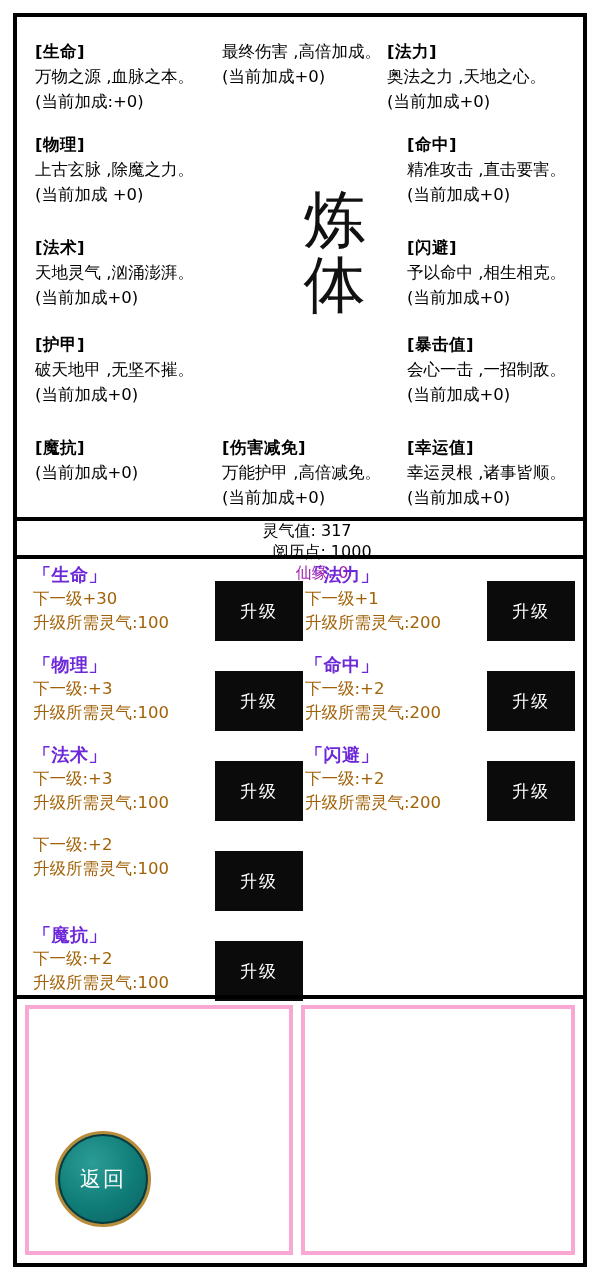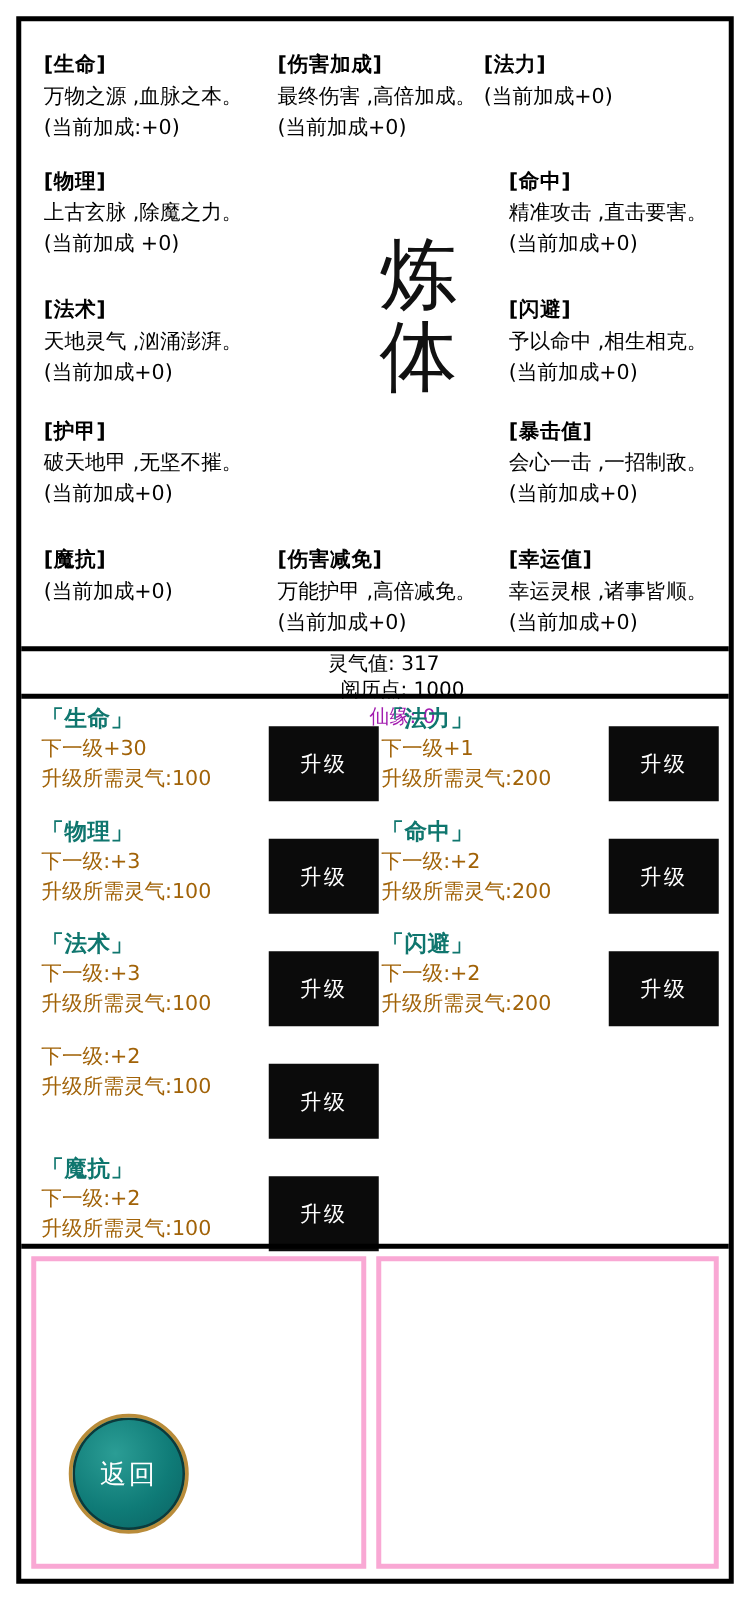--- a/index.html
+++ b/index.html
@@ -79,21 +79,21 @@
     width: 100%;
   }
   .up-row {
     position: absolute;
     width: 280px;
     height: 88px;
   }
   .up-row .title {
     font-size: 18px;
     font-weight: 700;
-    color: #0f766e;
+    color: #6d28d9;
     letter-spacing: .5px;
   }
   .up-row .line {
     font-size: 16.5px;
     color: #a16207;
     line-height: 1.45;
   }
   .up-btn {
     position: absolute;
     width: 88px; height: 60px;
@@ -142,26 +142,26 @@
 
     <div class="stats-panel">
       <div class="watermark">炼体</div>
       <div id="stats-host">
           <div class="stat-block" style="left: 18px; top: 22px;">
             <span class="name">[生命]</span>
             <span class="desc">万物之源 ,血脉之本。</span>
             <span class="bonus">(当前加成:+0)</span>
           </div>
           <div class="stat-block" style="left: 205px; top: 22px;">
-            <span class="name">[伤害加成]</span>
             <span class="desc">最终伤害 ,高倍加成。</span>
             <span class="bonus">(当前加成+0)</span>
           </div>
           <div class="stat-block" style="left: 370px; top: 22px;">
             <span class="name">[法力]</span>
+            <span class="desc">奥法之力 ,天地之心。</span>
             <span class="bonus">(当前加成+0)</span>
           </div>
           <div class="stat-block" style="left: 18px; top: 115px;">
             <span class="name">[物理]</span>
             <span class="desc">上古玄脉 ,除魔之力。</span>
             <span class="bonus">(当前加成 +0)</span>
           </div>
           <div class="stat-block" style="left: 390px; top: 115px;">
             <span class="name">[命中]</span>
             <span class="desc">精准攻击 ,直击要害。</span>

